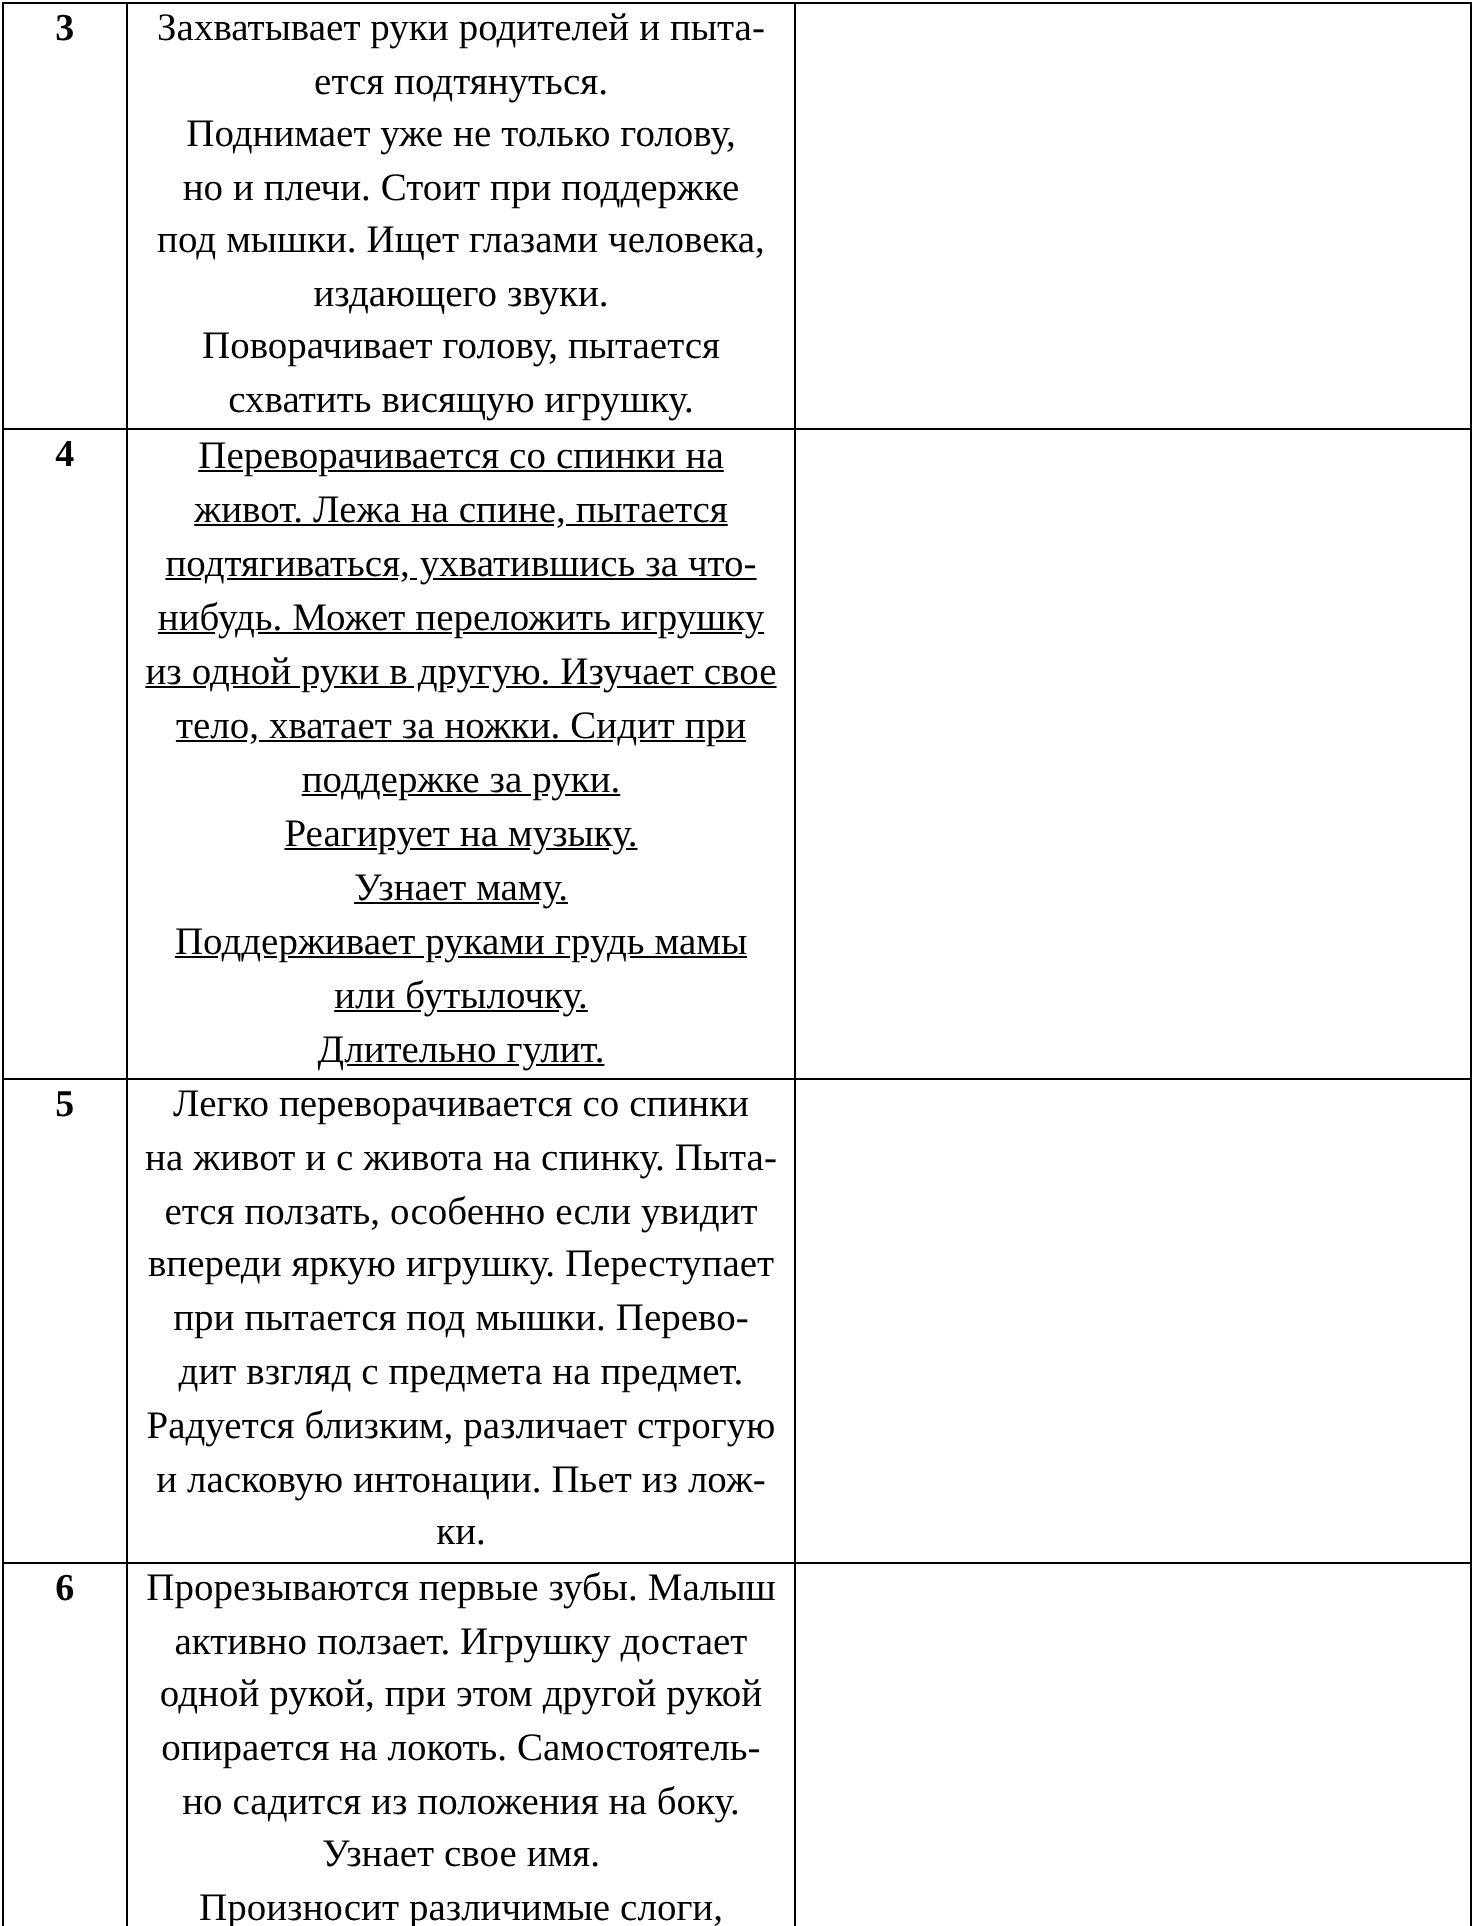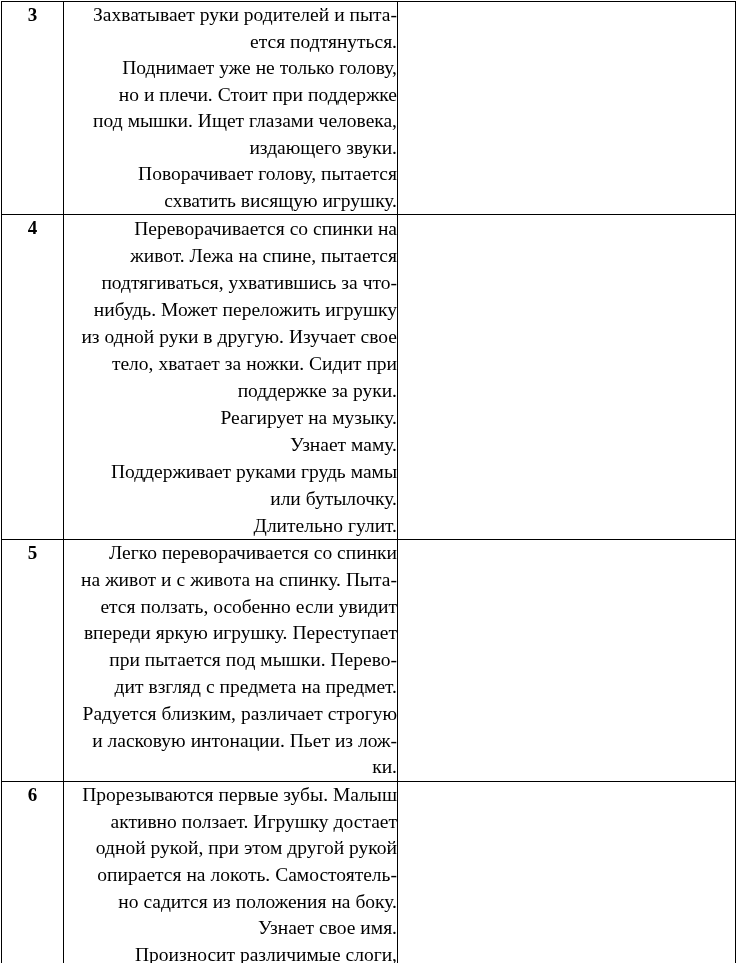--- a/index.html
+++ b/index.html
@@ -51,32 +51,32 @@
     font-size: 19px;
     line-height: 26px;
     padding-top: 9px;
     letter-spacing: 0.2px;
   }
 
   td.cell-desc {
     padding: 8px 6px 7px 6px;
     font-size: 19.5px;
     line-height: 26.4px;
-    text-align: right;
+    text-align: center;
     white-space: pre-line;
     word-spacing: 0.1px;
   }
 
   td.cell-notes {
     padding: 0;
   }
 
   
   tr[data-row="3"] td.cell-desc { line-height: 26.5px; font-size: 19.5px; }
-  tr[data-row="4"] td.cell-desc { line-height: 27.0px; font-size: 19.5px; }
+  tr[data-row="4"] td.cell-desc { line-height: 27.0px; font-size: 19.5px; text-decoration: underline; }
   tr[data-row="5"] td.cell-desc { line-height: 26.8px; font-size: 19.5px; }
   tr[data-row="6"] td.cell-desc { line-height: 26.6px; font-size: 19.5px; }
 
   tr[data-row="3"] { height: 199px; }
   tr[data-row="4"] { height: 305px; }
   tr[data-row="5"] { height: 225px; }
   tr[data-row="6"] { height: 229px; }
 </style>
 </head>
 <body>

